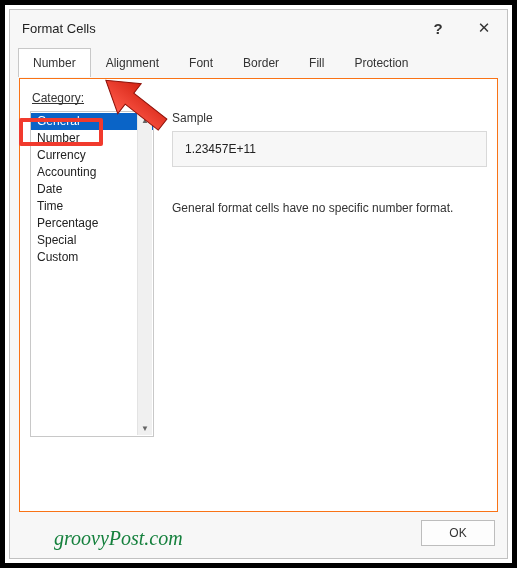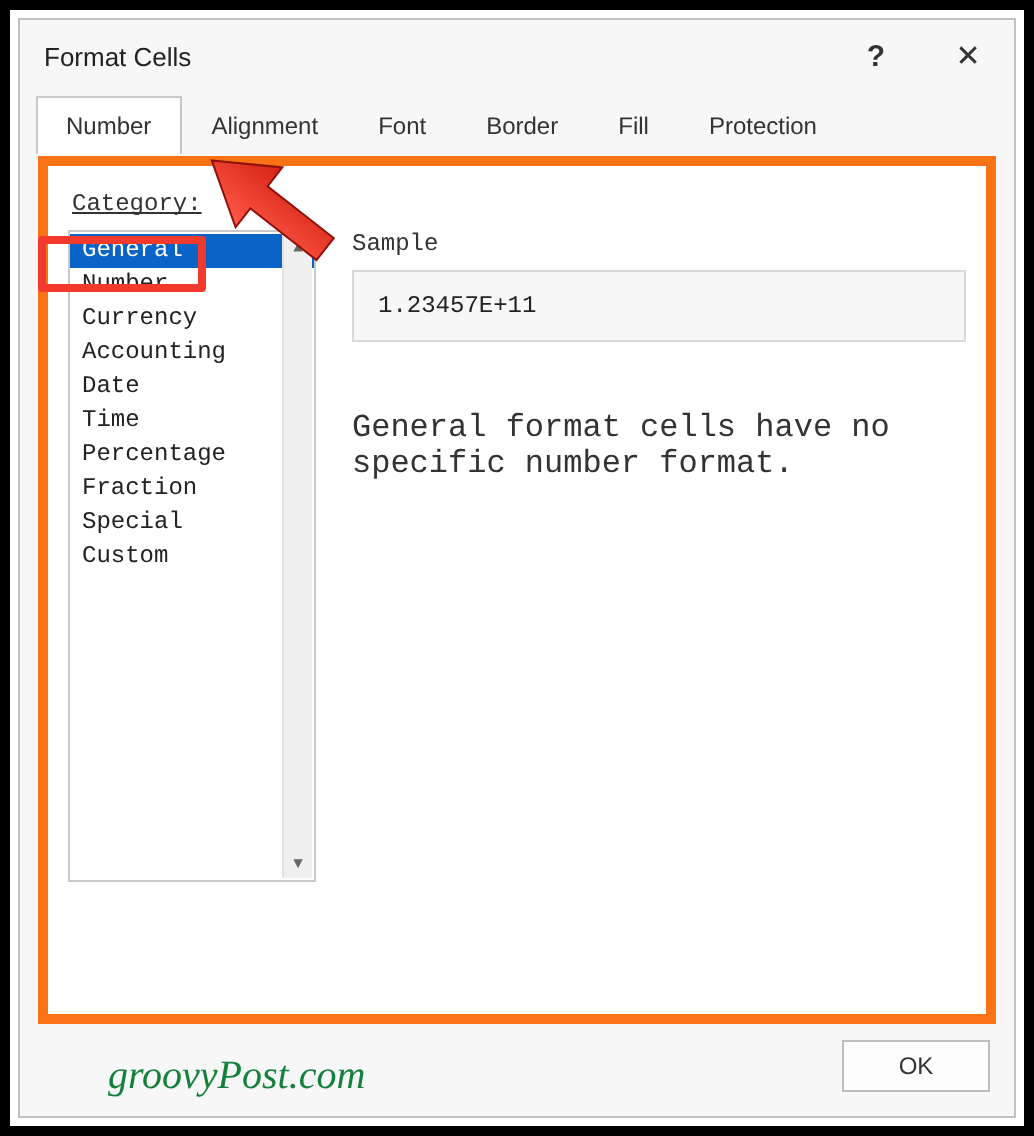--- a/index.html
+++ b/index.html
@@ -57,23 +57,22 @@
     .tab.active {
       background: #fff;
       border-color: #c8c8c8;
       z-index: 2;
     }
     
     .panel {
       position: absolute;
       top: 68px; left: 9px; right: 9px; bottom: 46px;
       background: #fff;
-      border: 5px solid #f97316;
+      border: 1px solid #f97316;
       padding: 10px 10px;
-      font-family: Liberation Mono, monospace;
     }
     .lbl-category {
       font-size: 12px;
       color: #333;
       margin: 2px 0 6px 2px;
       text-decoration: underline;
       text-decoration-skip-ink: none;
     }
     .body-row { display: flex; gap: 18px; height: calc(100% - 24px); }
     
@@ -113,21 +112,21 @@
     .right-col { flex: 1; }
     .sample-label { font-size: 12px; color: #333; margin-bottom: 6px; margin-top: 0; }
     .sample-box {
       border: 1px solid #d9d9d9;
       background: #f7f7f7;
       padding: 10px 12px;
       font-size: 12px;
       color: #222;
       margin-bottom: 16px;
     }
-    .desc-text { font-size: 16px; color: #333; margin-top: 34px; }
+    .desc-text { font-size: 12px; color: #333; margin-top: 34px; }
     
     .button-row {
       position: absolute;
       right: 12px; bottom: 12px;
       display: flex; gap: 1px;
     }
     .btn {
       min-width: 74px;
       padding: 5px 16px;
       font-size: 12px;
@@ -192,21 +191,20 @@
         <div class="listbox-wrap">
           <div class="listbox">
             <div class="listbox-inner" id="listbox-inner">
                 <div class="list-item selected">General</div>
                 <div class="list-item">Number</div>
                 <div class="list-item">Currency</div>
                 <div class="list-item">Accounting</div>
                 <div class="list-item">Date</div>
                 <div class="list-item">Time</div>
                 <div class="list-item">Percentage</div>
-                <div class="list-item">Fraction</div>
                 <div class="list-item">Special</div>
                 <div class="list-item">Custom</div>
               </div>
             <div class="scroll-rail">
               <div class="scroll-btn">▲</div>
               <div class="scroll-track-spacer"></div>
               <div class="scroll-btn">▼</div>
             </div>
           </div>
         </div>

